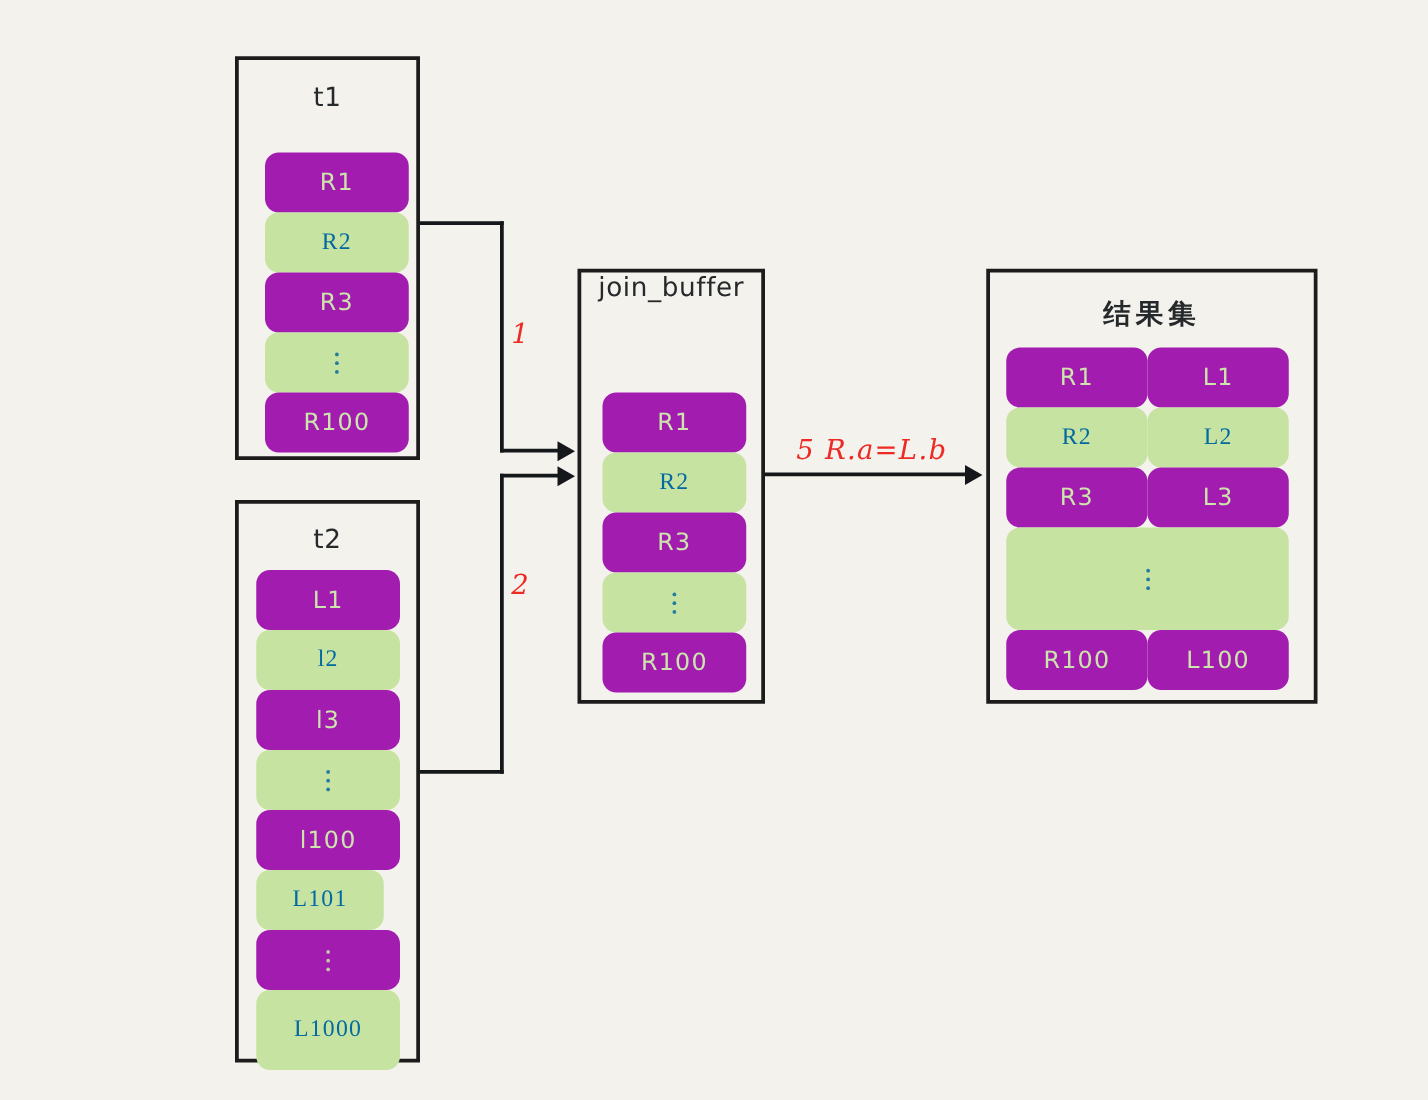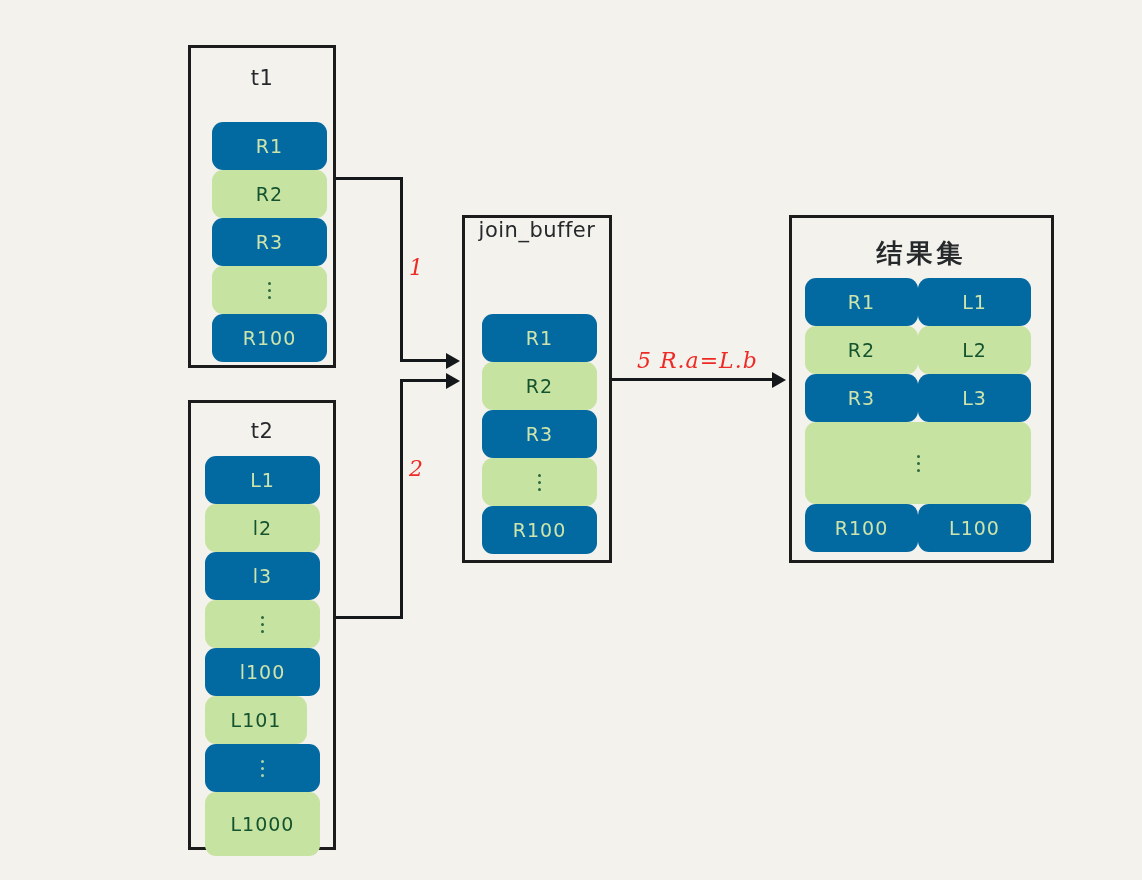--- a/index.html
+++ b/index.html
@@ -32,45 +32,46 @@
     width: 100%;
     text-align: center;
     color: #26292b;
     font-family: "DejaVu Sans", sans-serif;
     font-size: 21px;
     letter-spacing: 0.5px;
     white-space: nowrap;
   }
   .box-title.cjk {
     font-weight: bold;
-    font-size: 26px;
+    font-size: 22px;
     letter-spacing: 4px;
   }
 
   
   .cell {
     position: absolute;
     box-sizing: border-box;
     border-radius: 11px;
     display: flex;
     align-items: center;
     justify-content: center;
     font-family: "DejaVu Sans", sans-serif;
     font-size: 19px;
     letter-spacing: 1px;
     white-space: nowrap;
     user-select: none;
   }
   .cell.dark {
-    background: #0369a1;
+    background: #a21caf;
     color: #cde5ac;
   }
   .cell.light {
     background: #c6e3a2;
-    color: #14532d;
+    color: #0369a1;
+    font-family: Liberation Serif, serif;
   }
   .cell .dots {
     display: flex;
     flex-direction: column;
     align-items: center;
     justify-content: center;
     gap: 4px;
     line-height: 0;
   }
   .cell .dots i {

